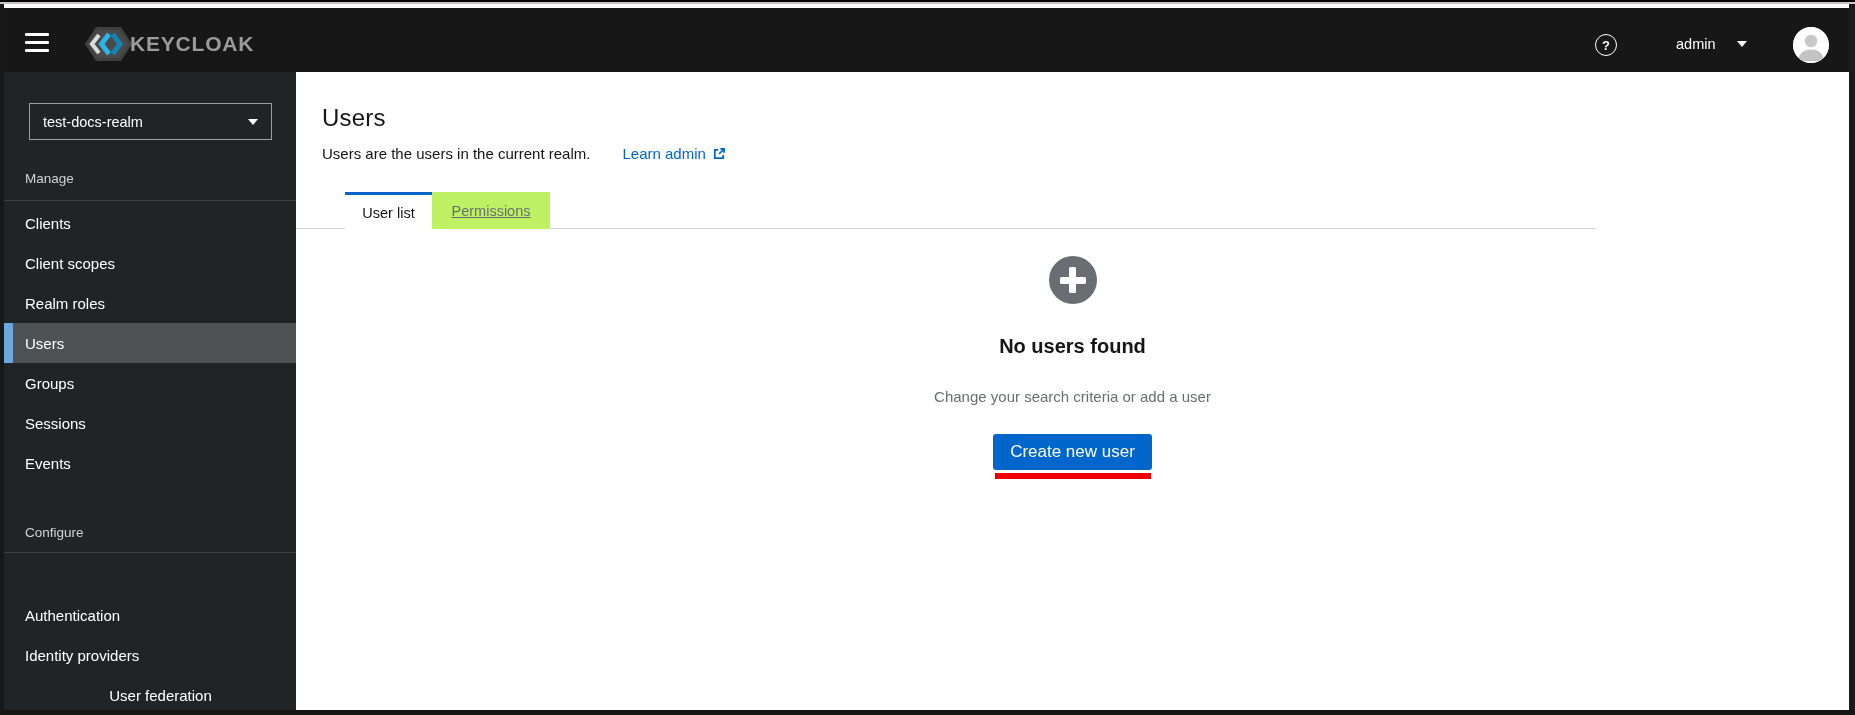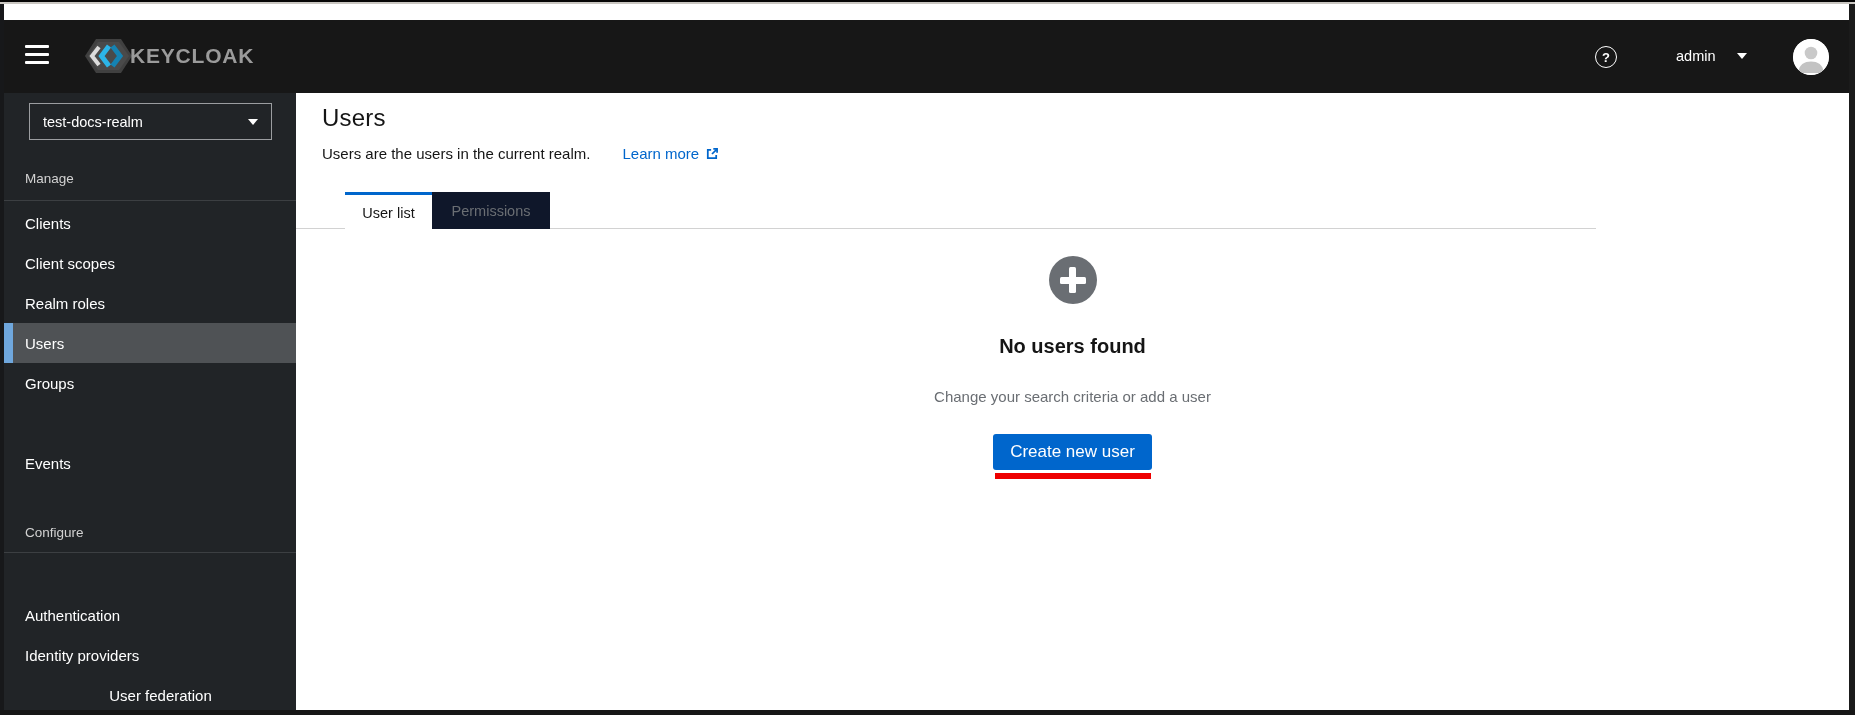--- a/index.html
+++ b/index.html
@@ -10,21 +10,21 @@
     -webkit-font-smoothing:antialiased;
   }
   
   .frame-top    { position:absolute; top:0; left:0; width:1855px; height:2px; background:#060606; z-index:60; }
   .frame-topline{ position:absolute; top:2px; left:0; width:1855px; height:2px; background:#c9c6c1; z-index:60; }
   .frame-right  { position:absolute; top:4px; right:0; width:6px; height:711px; background:#1b1b1b; z-index:60; }
   .frame-bottom { position:absolute; bottom:0; left:0; width:1855px; height:5px; background:#161616; z-index:60; }
   .frame-left   { position:absolute; top:4px; left:0; width:4px; height:711px; background:#17181a; z-index:55; }
 
   
-  .masthead { position:absolute; top:20px; left:0; width:1855px; height:73px; background:#171717; z-index:20; }
+  .masthead { position:absolute; top:8px; left:0; width:1855px; height:64px; background:#171717; z-index:20; }
   .hamburger { position:absolute; left:25px; top:25px; width:24px; height:19px; display:flex; flex-direction:column; justify-content:space-between; cursor:pointer; }
   .hamburger span { display:block; width:24px; height:3.4px; background:#ffffff; border-radius:1px; }
   .brand { position:absolute; left:84px; top:17px; display:flex; align-items:center; }
   .brand-text { font-size:21px; font-weight:bold; color:#9b9b9b; letter-spacing:0.8px; margin-left:-4px; }
   .mast-right-help { position:absolute; left:1595px; top:26px; width:22px; height:22px; border:1.6px solid #ffffff; border-radius:50%; color:#ffffff; font-size:13px; font-weight:bold; display:flex; align-items:center; justify-content:center; cursor:pointer; }
   .mast-user { position:absolute; left:1676px; top:28px; color:#ffffff; font-size:14.5px; cursor:pointer; }
   .mast-caret { position:absolute; left:1737px; top:33px; width:0; height:0; border-left:5.5px solid transparent; border-right:5.5px solid transparent; border-top:6.5px solid #ffffff; cursor:pointer; }
   .avatar { position:absolute; left:1793px; top:19px; width:36px; height:36px; border-radius:50%; background:#ffffff; overflow:hidden; cursor:pointer; }
 
   
@@ -43,21 +43,21 @@
   
   .main { position:absolute; top:68px; left:296px; width:1553px; height:642px; background:#ffffff; }
   .page-title { position:absolute; left:26px; top:36px; font-size:24px; color:#151515; font-weight:500; letter-spacing:0.2px; }
   .page-sub { position:absolute; left:26px; top:77px; display:flex; align-items:flex-start; gap:32px; }
   .page-sub-text { font-size:15px; color:#151515; }
   .learn-more { display:flex; align-items:center; gap:6px; color:#0066cc; font-size:15px; cursor:pointer; text-decoration:none; }
 
   .tab-strip { position:absolute; left:0; top:124px; width:1300px; height:37px; border-bottom:1px solid #d2d2d2; display:flex; padding-left:49px; }
   .tab { height:37px; display:flex; align-items:center; justify-content:center; font-size:14.5px; cursor:pointer; }
   .tab.active { width:87px; background:#ffffff; border-top:3px solid #0066cc; color:#151515; height:38px; margin-bottom:-1px; z-index:2; }
-  .tab.inactive { width:118px; background:#0f172a; color:#6a6e73; }
+  .tab.inactive { width:118px; background:#bef264; color:#6a6e73;text-decoration:underline; }
 
   .empty-state { position:absolute; left:0; top:188px; width:1553px; display:flex; flex-direction:column; align-items:center; }
   .plus-circle { position:relative; width:48px; height:48px; border-radius:50%; background:#6a6e73; margin-bottom:31px; }
   .plus-circle::before { content:""; position:absolute; left:11px; top:21px; width:26px; height:6.5px; background:#ffffff; border-radius:1.5px; }
   .plus-circle::after  { content:""; position:absolute; left:20.75px; top:11px; width:6.5px; height:26px; background:#ffffff; border-radius:1.5px; }
   .empty-heading { font-size:20px; font-weight:bold; color:#151515; margin-bottom:30px; line-height:23px; }
   .empty-desc { font-size:15px; color:#6a6e73; margin-bottom:28px; line-height:18px; }
   .primary-btn { background:#0066cc; color:#ffffff; font-size:17px; font-family:inherit; border:none; border-radius:3px; height:36px; padding:0 17px; cursor:pointer; }
   .annotation-underline { margin-top:3px; width:156px; height:6px; background:#ee0000; }
 </style>
@@ -117,20 +117,23 @@
     </div>
   <div class="nav-item" style="top:215px;">
       <span>Realm roles</span>
     </div>
   <div class="nav-item current" style="top:255px;">
       <span>Users</span>
     </div>
   <div class="nav-item" style="top:295px;">
       <span>Groups</span>
     </div>
+  <div class="nav-item" style="top:335px;">
+      <span>Sessions</span>
+    </div>
   <div class="nav-item" style="top:375px;">
       <span>Events</span>
     </div>
 
   <div class="nav-section-label label-configure">Configure</div>
   <div class="nav-divider divider-configure"></div>
 
   <div class="nav-item" style="top:527px;">
       <span>Authentication</span>
     </div>
@@ -140,21 +143,21 @@
   <div class="nav-item" style="top:607px;justify-content:center;">
       <span>User federation</span>
     </div>
 </nav>
 
 <main class="main">
   <h1 class="page-title">Users</h1>
   <div class="page-sub">
     <span class="page-sub-text">Users are the users in the current realm.</span>
     <a class="learn-more">
-      <span>Learn more</span>
+      <span>Learn admin</span>
       <span style="display:inline-flex;">
         <svg width="14" height="14" viewBox="0 0 16 16">
           <path d="M7 3.2 H3.2 V12.8 H12.8 V9" fill="none" stroke="#0066cc" stroke-width="2"></path>
           <path d="M9.5 2.2 H13.8 V6.5" fill="none" stroke="#0066cc" stroke-width="2"></path>
           <path d="M13.4 2.6 L8 8" stroke="#0066cc" stroke-width="2"></path>
         </svg>
       </span>
     </a>
   </div>
 

